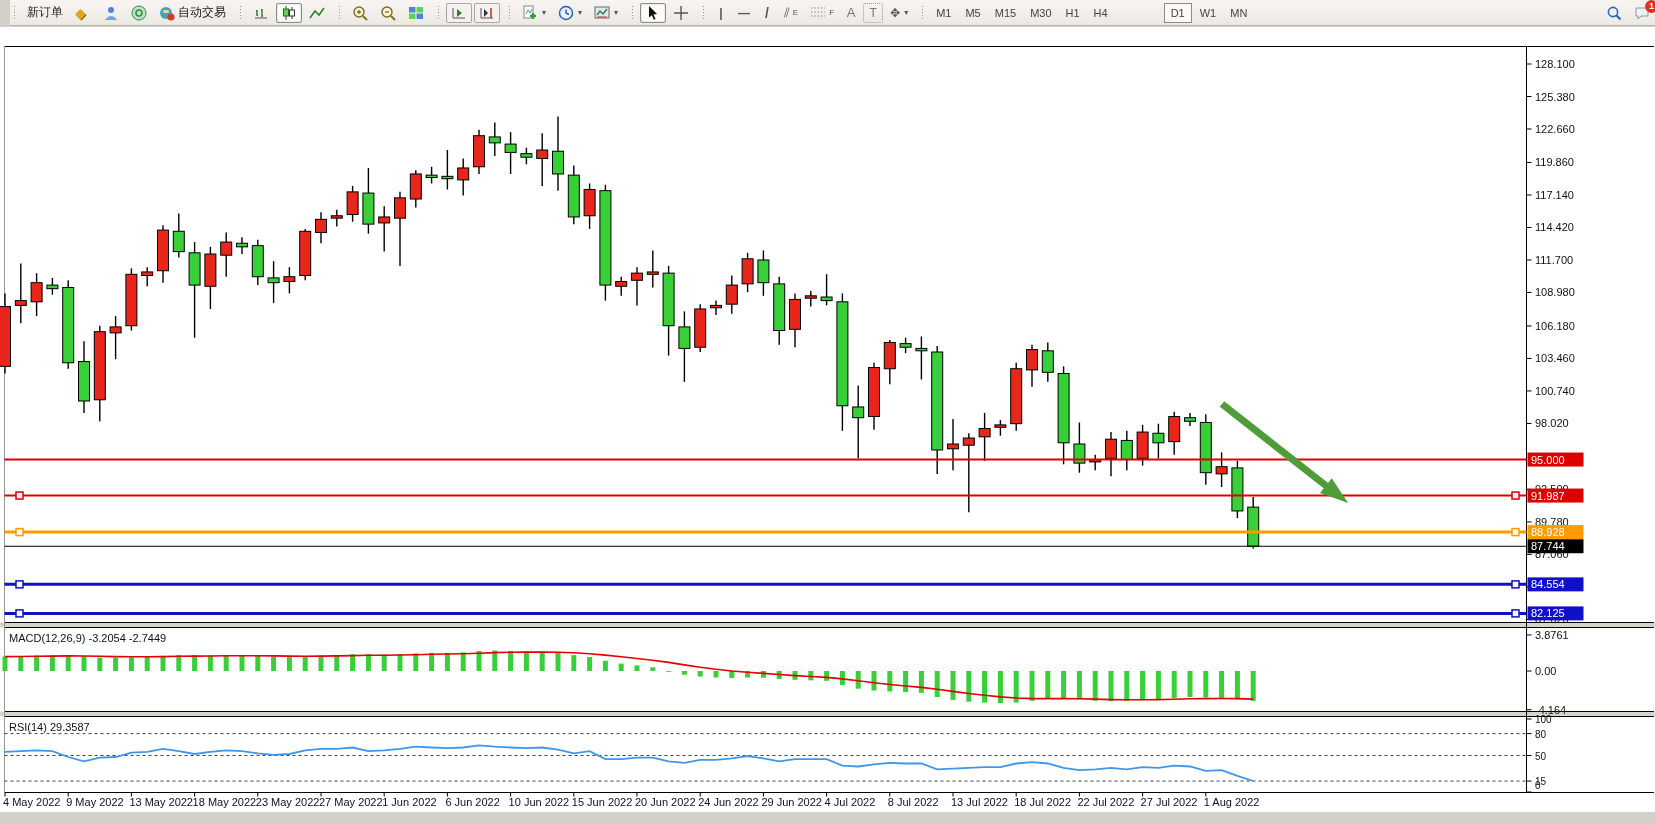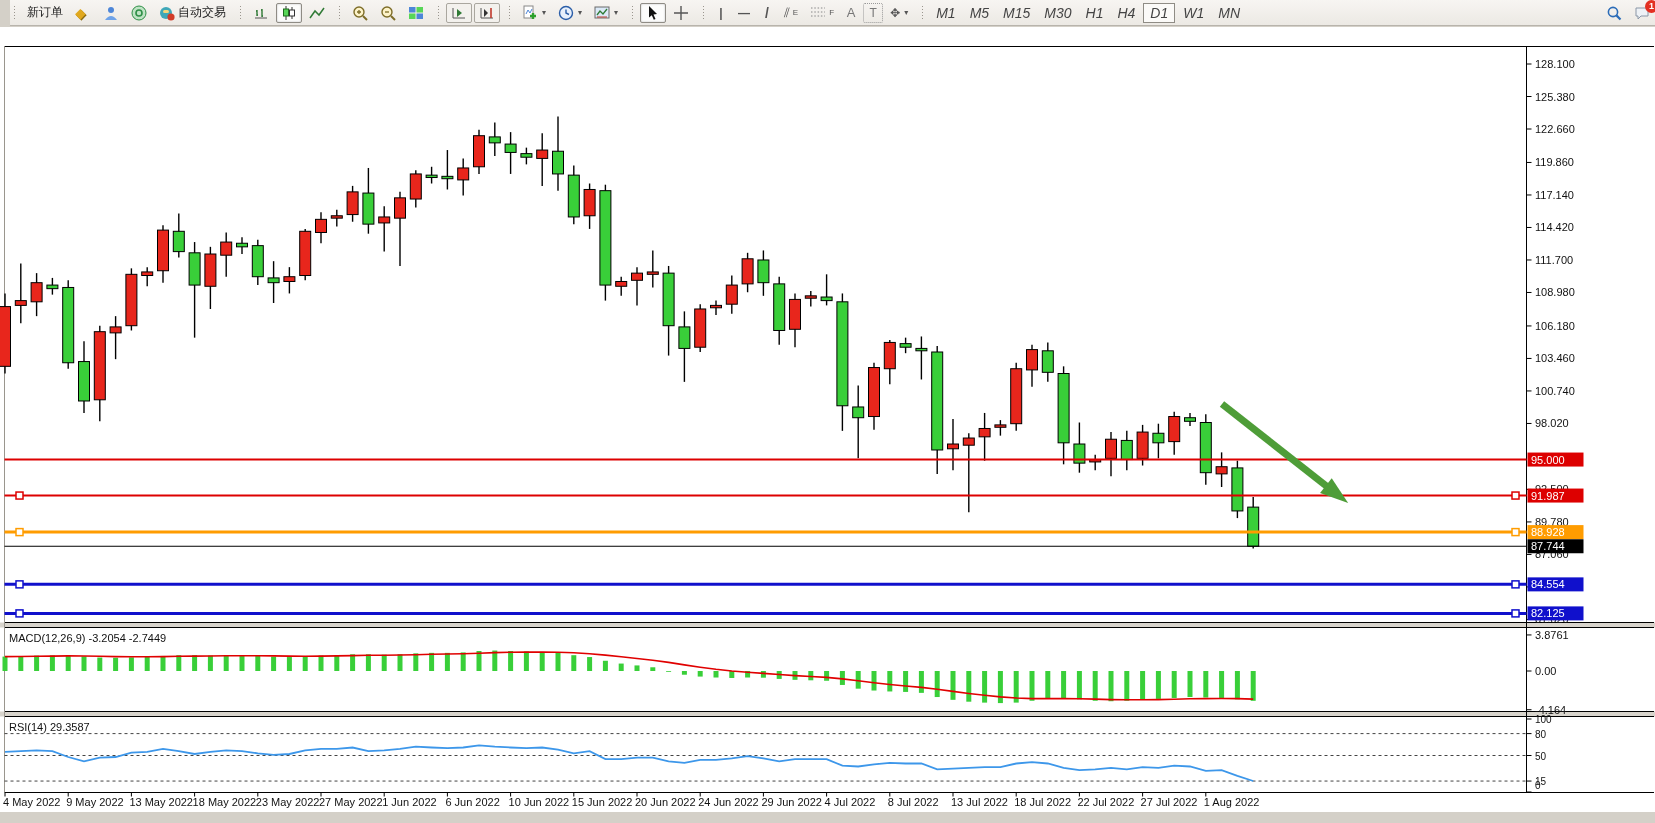--- a/index.html
+++ b/index.html
@@ -11,22 +11,22 @@
     background:linear-gradient(#f7f5f2,#ece9e4); border-bottom:1px solid #b8b4ac;
     display:flex; align-items:center; padding:0 4px; gap:2px; }
   .tb-group{ display:flex; align-items:center; gap:2px; padding:0 3px; position:relative; }
   .tb-group::before{ content:""; width:3px; height:16px; margin-right:4px;
     background-image:radial-gradient(#9a968e 1px, transparent 1px); background-size:3px 3px; }
   .tb-btn{ height:20px; min-width:20px; display:flex; align-items:center; justify-content:center;
     gap:3px; padding:0 4px; font-size:12px; color:#222; border:1px solid transparent;
     border-radius:2px; cursor:default; background:transparent; }
   .tb-btn.boxed{ border:1px solid #aaa79f; background:#f3f1ed; }
   .tb-btn.active{ border:1px solid #8f8c85; background:#fdfdfc; box-shadow:inset 0 0 2px #bbb; }
-  .tf-btn{ height:20px; padding:0 6px; font-size:14px; color:#444; display:flex; align-items:center;font-style:italic; }
-  .tf-btn.active{ border:1px solid #8f8c85; background:#fbfaf8; }
+  .tf-btn{ height:20px; padding:0 6px; font-size:11px; color:#444; display:flex; align-items:center; }
+  .tf-btn.active{ border:1px solid #8f8c85; background:#fbfaf8;margin-left:48px; }
   .caret{ font-size:8px; color:#555; margin-left:1px; }
   .spacer{ flex:1; }
   .ico{ width:16px; height:16px; display:inline-block; }
   .badge{ position:absolute; right:-4px; top:-4px; background:#e33022; color:#fff;
     border-radius:50%; width:13px; height:13px; font-size:9px; line-height:13px;
     text-align:center; font-weight:bold; }
   .chat-wrap{ position:relative; }
 
   
   .chart-window{ position:absolute; left:0; top:27px; width:1655px; height:785px;

